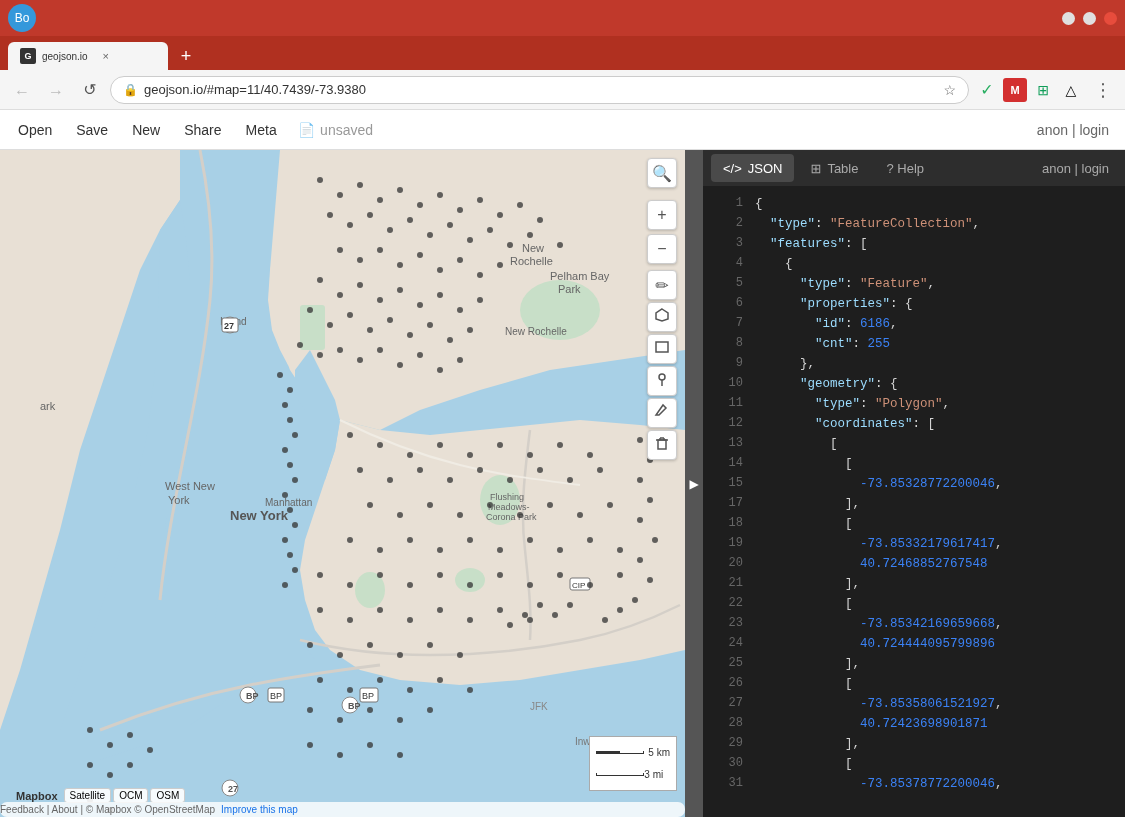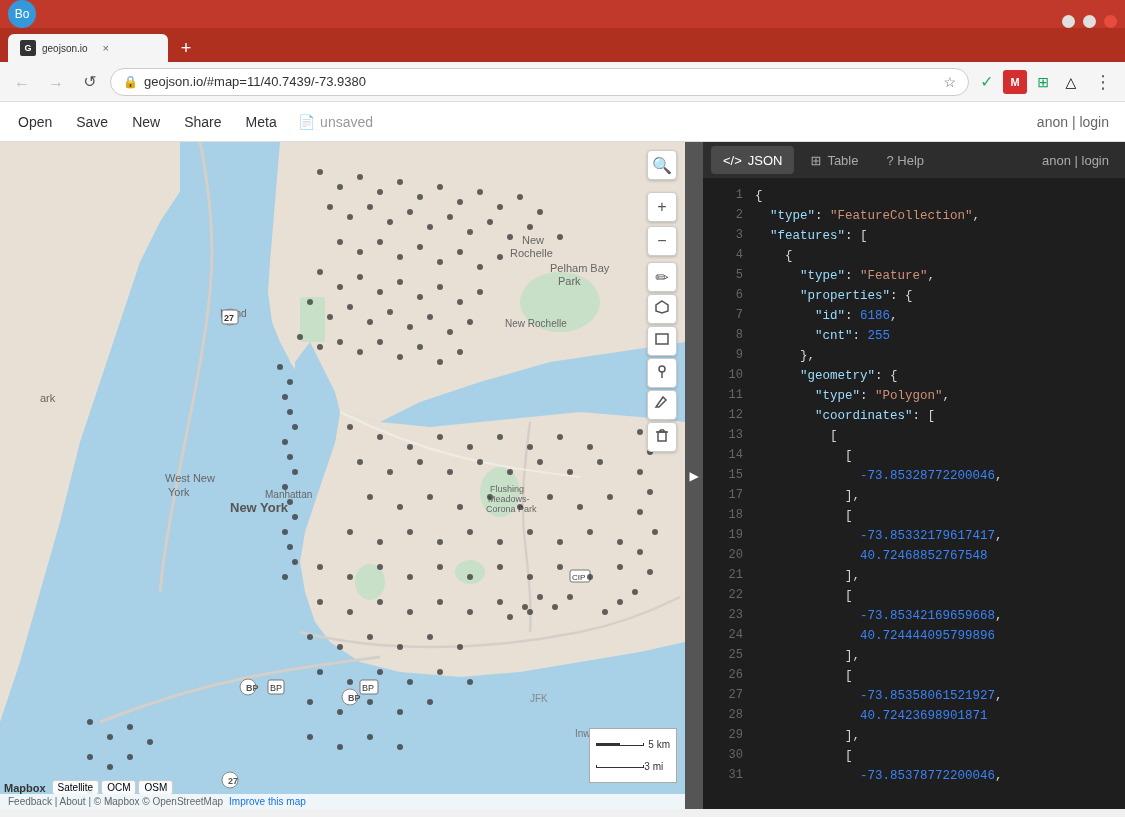--- a/index.html
+++ b/index.html
@@ -1,20 +1,20 @@
 <!DOCTYPE html>
 <html><head>
   <meta charset="utf-8">
   <style>
     * { margin: 0; padding: 0; box-sizing: border-box; }
     body { font-family: Arial, sans-serif; width: 1125px; height: 817px; overflow: hidden; background: #f0f0f0; }
     .title-bar {
       display: flex;
-      align-items: flex-end;
-      height: 28px;
+      align-items: center;
+      height: 36px;
       padding: 0 8px;
       background: #c0392b;
     }
     .tab-bar {
       display: flex;
       align-items: flex-end;
       height: 34px;
       background: #b03020;
       padding: 0 8px;
     }
@@ -187,24 +187,25 @@
 
     
     .map-attribution {
       position: absolute;
       bottom: 0;
       left: 0;
       right: 0;
       background: rgba(255,255,255,0.8);
       font-size: 10px;
       color: #666;
-      padding: 2px 8px;
+      padding: 2px 0;
       display: flex;
       align-items: center;
       gap: 6px;
+      border-radius: 7px;
     }
     .map-source-btn {
       background: rgba(255,255,255,0.9);
       border: 1px solid #ccc;
       border-radius: 3px;
       padding: 1px 5px;
       font-size: 10px;
       cursor: pointer;
     }
 
@@ -707,21 +708,21 @@
           <span>5 km</span>
         </div>
         <div style="display:flex; align-items:center; gap:0; margin-top:11px;">
           <div style="width:48px; height:3px; border:1px solid #333; border-top:none;"></div>
           <span>3 mi</span>
         </div>
       </div>
     </div>
 
     <div style="position:absolute; bottom:14px; left:0;">
-      <div style="display:flex; align-items:center; gap:2px; padding-left:4px;">
+      <div style="display:flex; align-items:center; gap:2px; padding-left:16px;">
         <span style="font-size:11px; font-weight:bold; color:#333; margin-right:4px;">Mapbox</span>
         <div class="map-source-btn">Satellite</div>
         <div class="map-source-btn">OCM</div>
         <div class="map-source-btn">OSM</div>
       </div>
     </div>
 
     <div class="map-attribution">
       <span style="font-size:10px; color:#666;">Feedback | About | © Mapbox © OpenStreetMap</span>
       <a style="font-size:10px; color:#1a73e8; cursor:pointer;">Improve this map</a>

